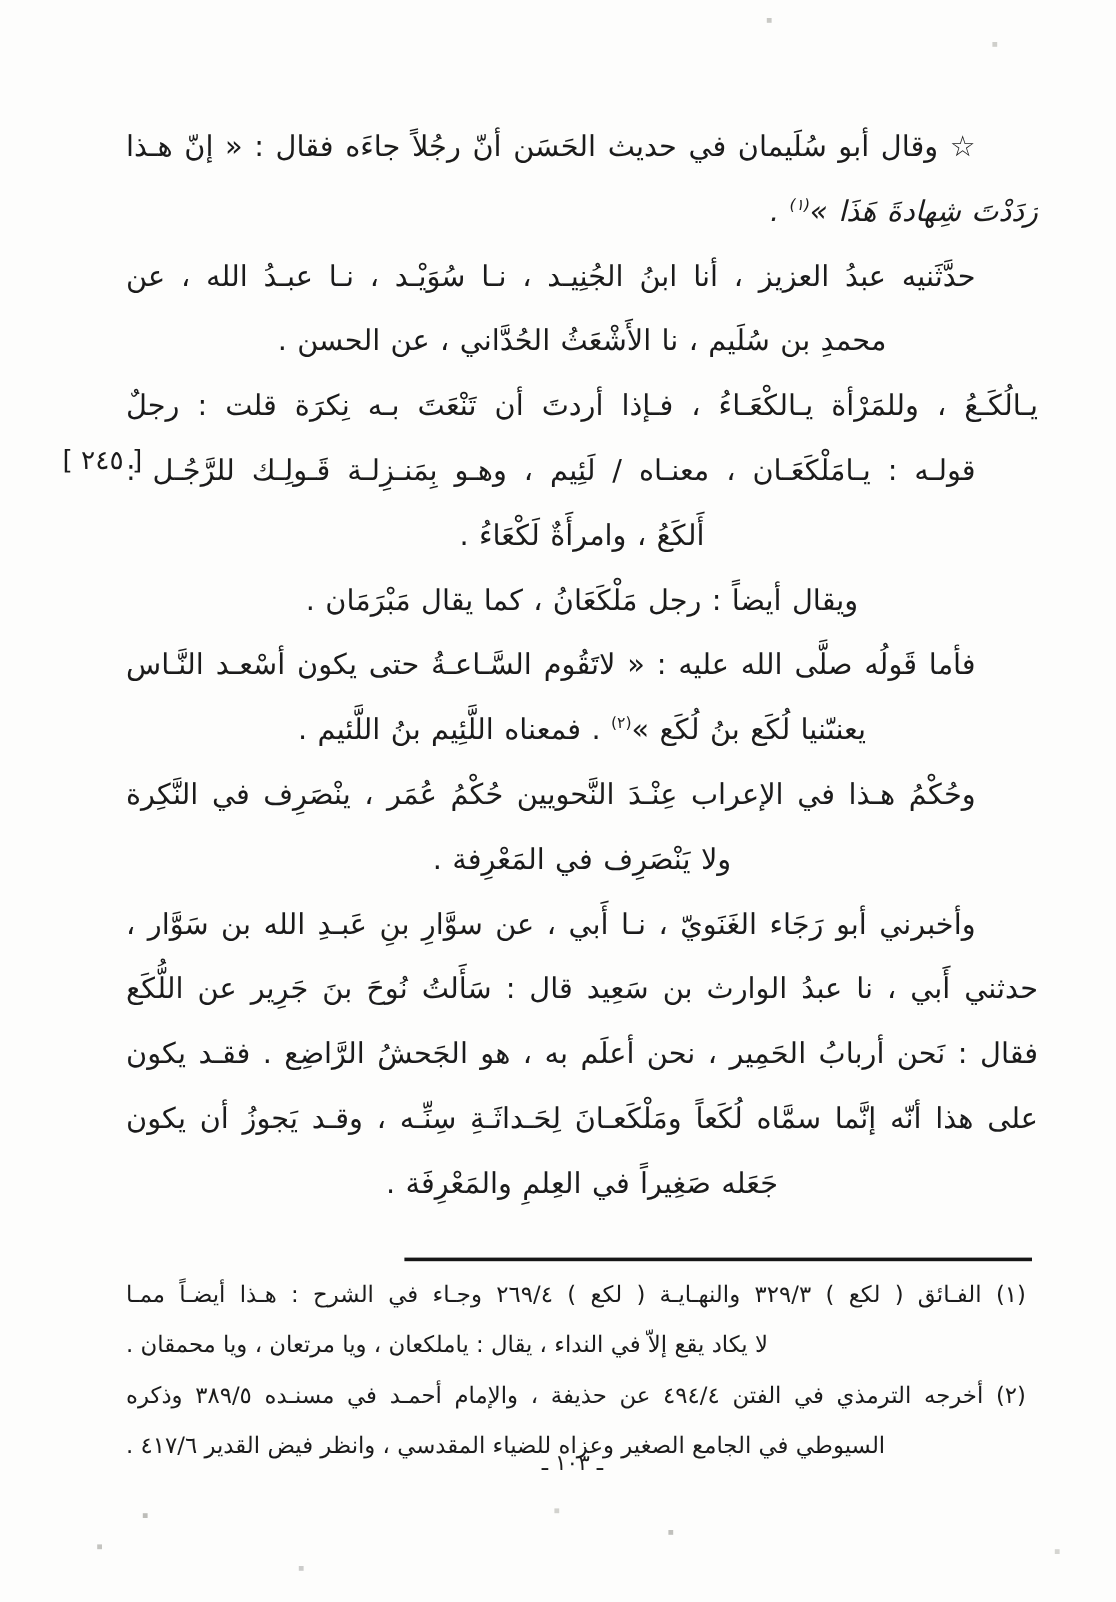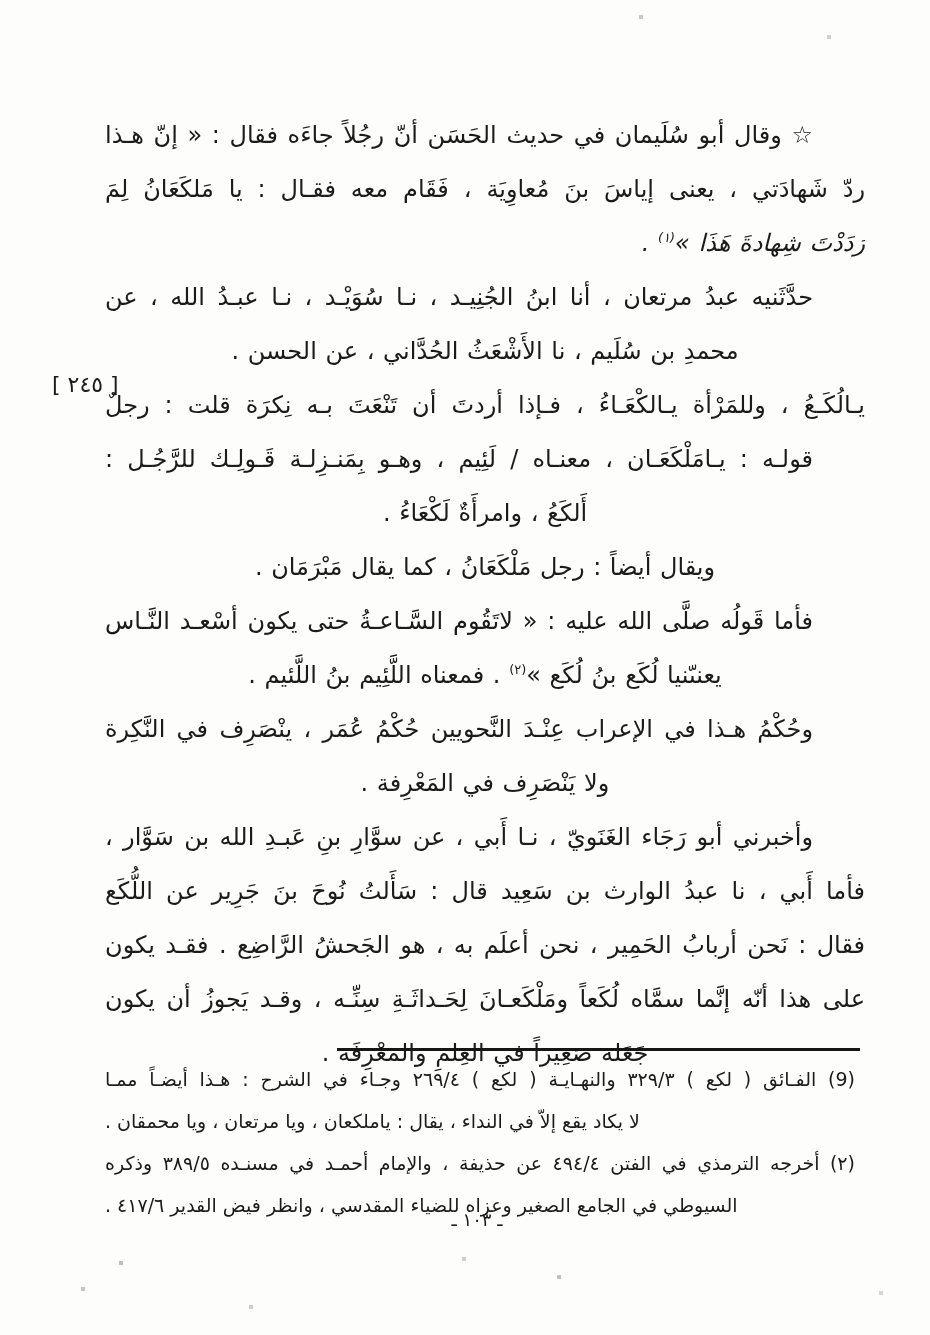--- a/index.html
+++ b/index.html
@@ -7,21 +7,21 @@
     position:relative;
     width:930px;height:1335px;
     background:#fdfdfc;
     font-family:"DejaVu Sans",sans-serif;
     color:#1b1b1b;
     direction:rtl;
     overflow:hidden;
   }
   .textblock{
     position:absolute;
-    top:108px;right:65px;width:760px;
+    top:95px;right:65px;width:760px;
   }
   .ln{
     height:54px;line-height:54px;
     font-size:24px;
     overflow:hidden;
     text-align:justify;
     text-align-last:justify;
     word-spacing:1px;
   }
   .ln.first{padding-right:52px;}
@@ -80,45 +80,44 @@
 </style>
 </head>
 <body>
 
 <div class="page">
 
   <div class="speckles"></div>
 
   <div class="textblock">
     <div class="ln first">☆ وقال أبو سُلَيمان في حديث الحَسَن أنّ رجُلاً جاءَه فقال : « إنّ هـذا</div>
-    <div class="ln">ردّ شَهادَتي ، يعنى إياسَ بنَ مُعاوِيَة ، فَقَام معه فقـال : يا مَلكَعَانُ لِمَ</div>
     <div class="ln right-off"><span>رَدَدْتَ شِهادةَ هَذَا »</span><sup class="fnref">(١)</sup><span> .</span></div>
-    <div class="ln first">حدَّثَنيه عبدُ مرتعان ، أنا ابنُ الجُنِيـد ، نـا سُوَيْـد ، نـا عبـدُ الله ، عن</div>
+    <div class="ln first">حدَّثَنيه عبدُ العزيز ، أنا ابنُ الجُنِيـد ، نـا سُوَيْـد ، نـا عبـدُ الله ، عن</div>
     <div class="ln center">محمدِ بن سُلَيم ، نا الأَشْعَثُ الحُدَّاني ، عن الحسن .</div>
     <div class="ln">يـالُكَـعُ ، وللمَرْأة يـالكْعَـاءُ ، فـإذا أردتَ أن تَنْعَتَ بـه نِكرَة قلت : رجلٌ</div>
     <div class="ln first">قولـه : يـامَلْكَعَـان ، معنـاه / لَئِيم ، وهـو بِمَنـزِلـة قَـولِـك للرَّجُـل :</div>
     <div class="ln center">أَلكَعُ ، وامرأَةٌ لَكْعَاءُ .</div>
     <div class="ln center">ويقال أيضاً : رجل مَلْكَعَانُ ، كما يقال مَبْرَمَان .</div>
     <div class="ln first">فأما قَولُه صلَّى الله عليه : « لاتَقُوم السَّـاعـةُ حتى يكون أسْعـد النَّـاس</div>
     <div class="ln center"><span>يعنىّنيا لُكَع بنُ لُكَع »</span><sup class="fnref">(٢)</sup><span> . فمعناه اللَّئِيم بنُ اللَّئيم .</span></div>
     <div class="ln first">وحُكْمُ هـذا في الإعراب عِنْـدَ النَّحويين حُكْمُ عُمَر ، ينْصَرِف في النَّكِرة</div>
     <div class="ln center">ولا يَنْصَرِف في المَعْرِفة .</div>
     <div class="ln first">وأخبرني أبو رَجَاء الغَنَويّ ، نـا أَبي ، عن سوَّارِ بنِ عَبـدِ الله بن سَوَّار ،</div>
-    <div class="ln">فأما أَبي ، نا عبدُ الوارث بن سَعِيد قال : سَأَلتُ نُوحَ بنَ جَرِير عن اللُّكَع</div>
+    <div class="ln">حدثني أَبي ، نا عبدُ الوارث بن سَعِيد قال : سَأَلتُ نُوحَ بنَ جَرِير عن اللُّكَع</div>
     <div class="ln">فقال : نَحن أربابُ الحَمِير ، نحن أعلَم به ، هو الجَحشُ الرَّاضِع . فقـد يكون</div>
     <div class="ln">على هذا أنّه إنَّما سمَّاه لُكَعاً ومَلْكَعـانَ لِحَـداثَـةِ سِنِّـه ، وقـد يَجوزُ أن يكون</div>
     <div class="ln center">جَعَله صَغِيراً في العِلمِ والمَعْرِفَة .</div>
   </div>
 
   <div class="marginnote">[ ٢٤٥ ]</div>
 
   <div class="fnsep"></div>
 
   <div class="footnotes">
-    <div class="fl fn-first">(9) الفـائق ( لكع ) ٣٢٩/٣ والنهـايـة ( لكع ) ٢٦٩/٤ وجـاء في الشرح : هـذا أيضـاً ممـا</div>
+    <div class="fl fn-first">(١) الفـائق ( لكع ) ٣٢٩/٣ والنهـايـة ( لكع ) ٢٦٩/٤ وجـاء في الشرح : هـذا أيضـاً ممـا</div>
     <div class="fl fn-left">لا يكاد يقع إلاّ في النداء ، يقال : ياملكعان ، ويا مرتعان ، ويا محمقان .</div>
     <div class="fl fn-first">(٢) أخرجه الترمذي في الفتن ٤٩٤/٤ عن حذيفة ، والإمام أحمـد في مسنـده ٣٨٩/٥ وذكره</div>
     <div class="fl fn-left">السيوطي في الجامع الصغير وعزاه للضياء المقدسي ، وانظر فيض القدير ٤١٧/٦ .</div>
   </div>
 
   <div class="pagenum">ـ ١٠٣ ـ</div>
 
 </div>
 
 </body></html>

